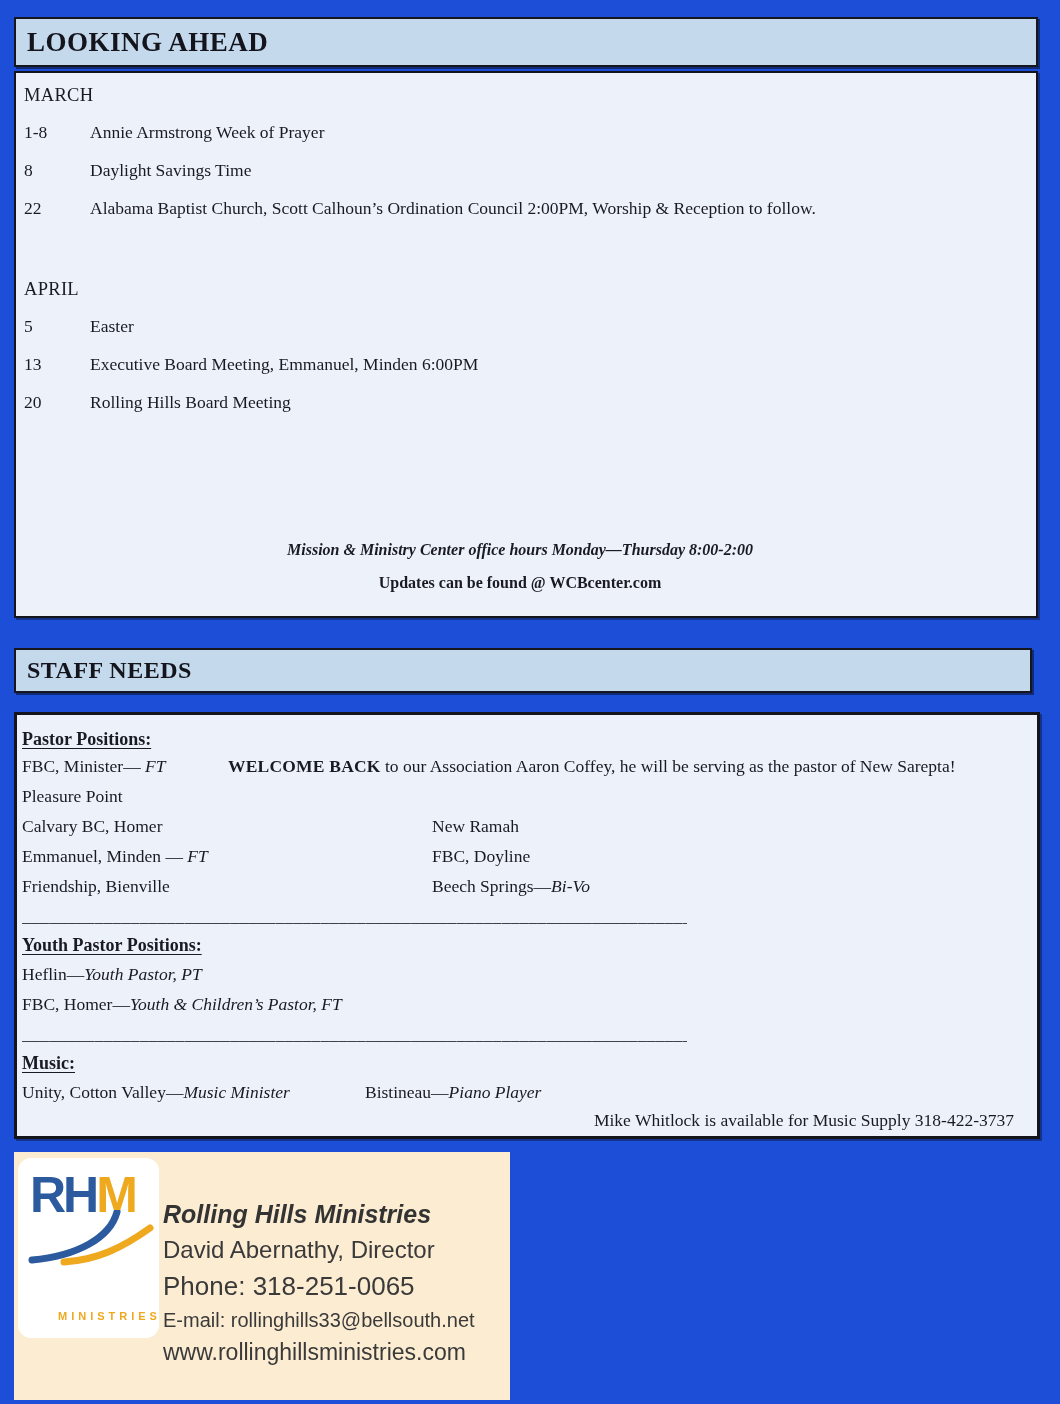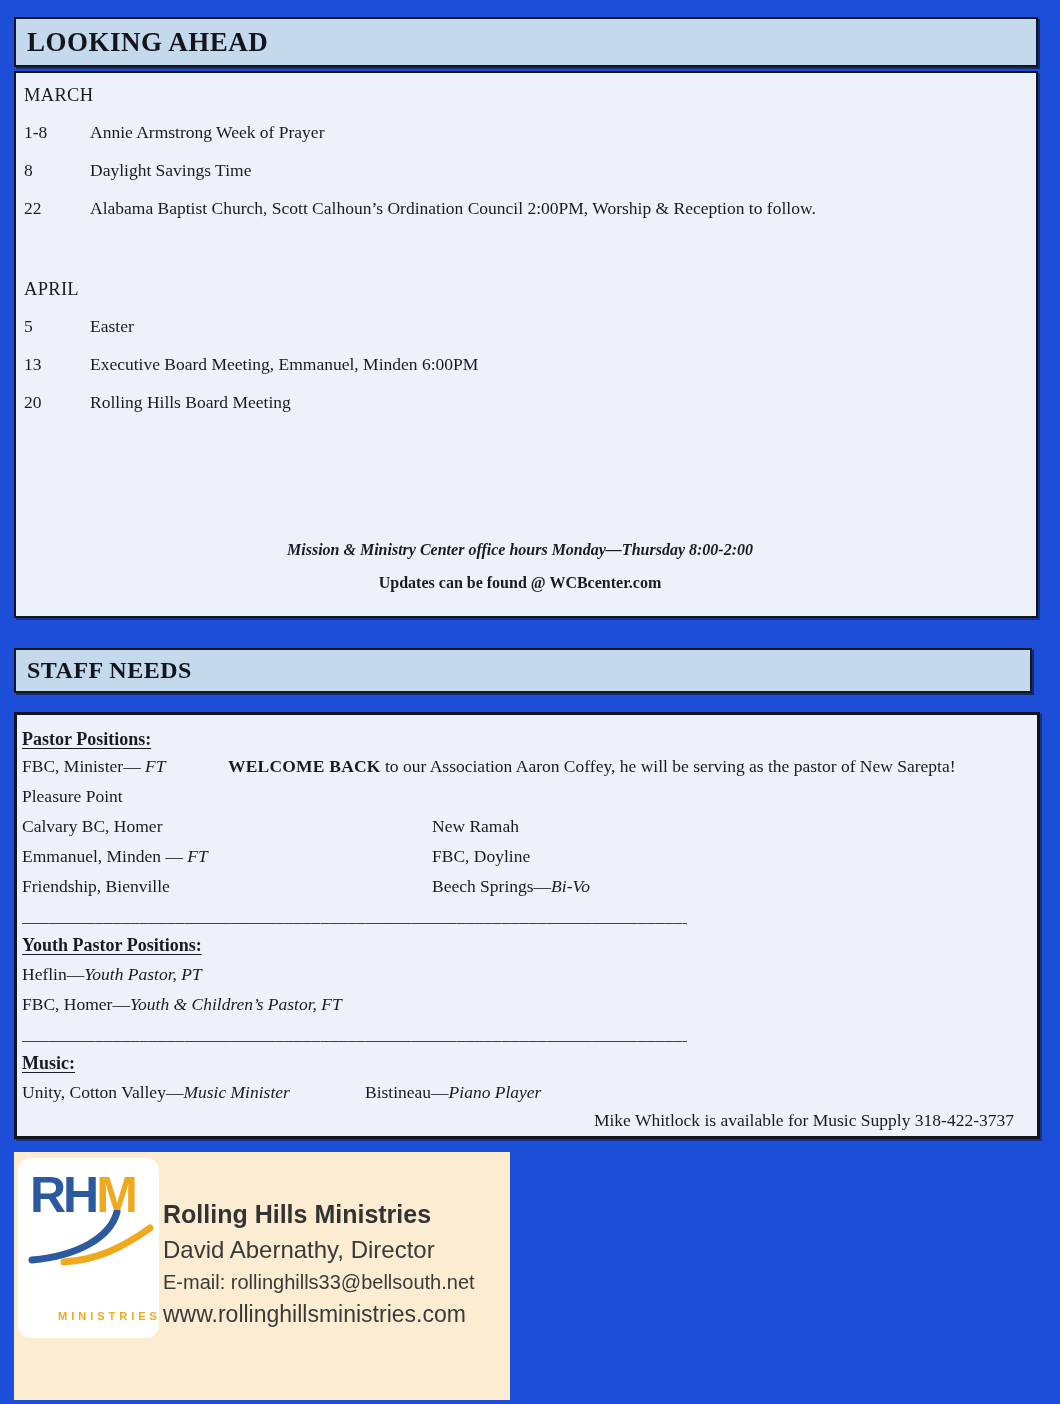--- a/index.html
+++ b/index.html
@@ -83,21 +83,21 @@
     font-size:11px;font-weight:bold;letter-spacing:4px;
     color:var(--logo-gold,#efa91f);
     padding-left:40px;
   }
   .footer-text{
     position:absolute;left:149px;top:48px;width:340px;
     font-family:"Liberation Sans","DejaVu Sans",sans-serif;
     color:#3a3a3a;
     display:flex;flex-direction:column;gap:7px;
   }
-  .org{font-size:25px;font-weight:600;color:#333333;}
+  .org{font-size:25px;font-style:italic;font-weight:600;color:#333333;}
   .director{font-size:24px;}
   .phone{font-size:26px;}
   .email{font-size:20px;}
   .website{font-size:23px;}
 </style>
 </head>
 <body>
 
 <div class="page">
 
@@ -194,18 +194,19 @@
       </div>
       <svg class="logo-swoosh" width="133" height="56" viewBox="0 0 133 56">
         <path d="M95 2 C88 28 55 46 10 50" stroke="#2b5b9e" stroke-width="7" fill="none" stroke-linecap="round"></path>
         <path d="M42 52 C75 50 100 38 128 18" stroke="#efa91f" stroke-width="7" fill="none" stroke-linecap="round"></path>
       </svg>
       <div class="ministries">MINISTRIES</div>
     </div>
     <div class="footer-text">
       <div class="org">Rolling Hills Ministries</div>
       <div class="director">David Abernathy, Director</div>
+      <div class="phone">Phone: 318-251-0065</div>
       <div class="email">E-mail: rollinghills33@bellsouth.net</div>
       <div class="website">www.rollinghillsministries.com</div>
     </div>
   </div>
 
 </div>
 
 </body></html>

